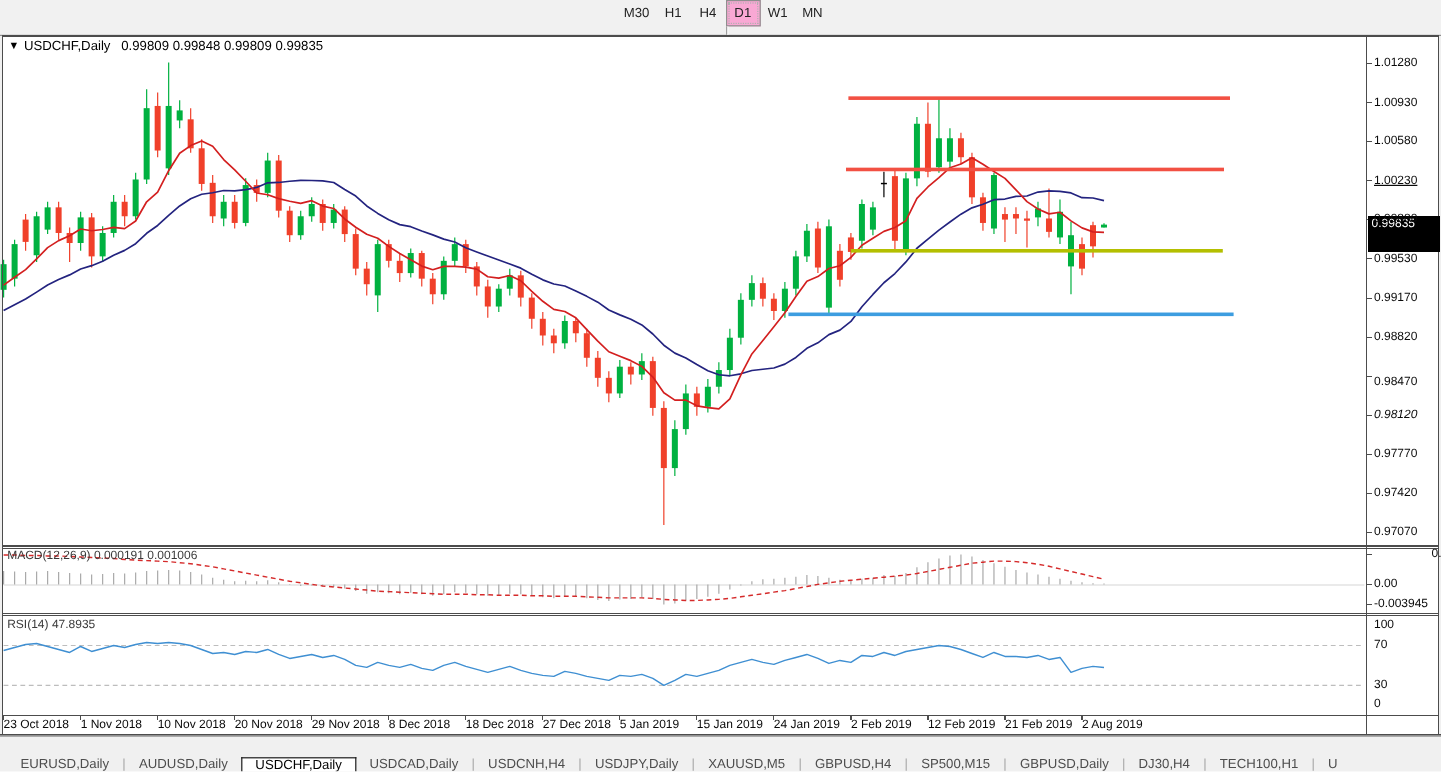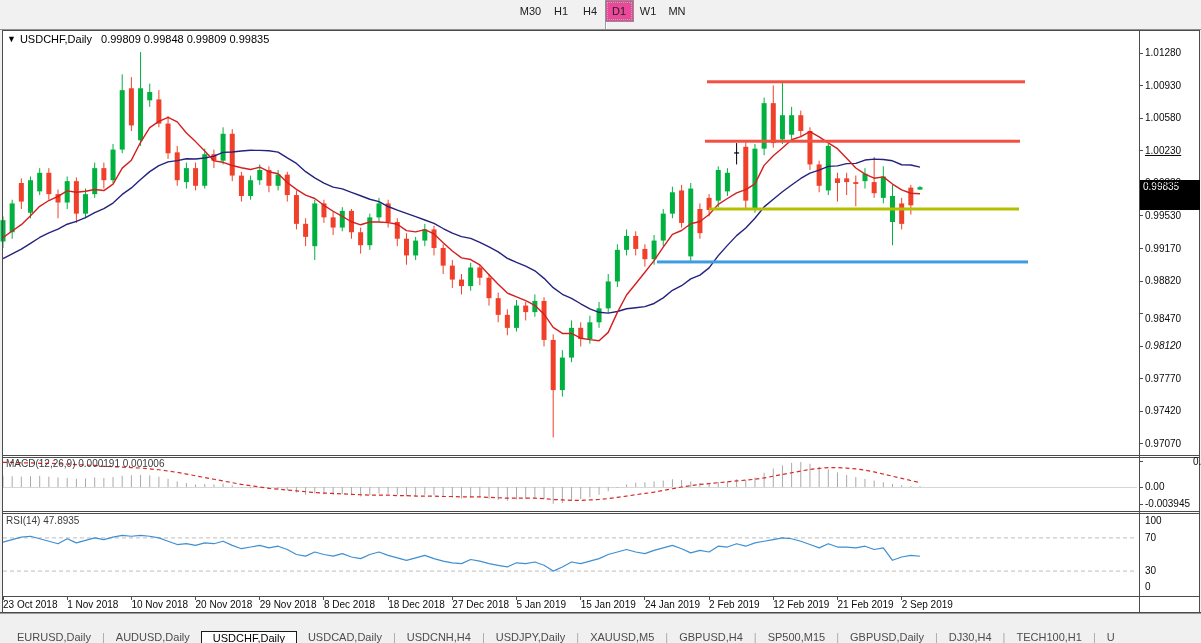--- a/index.html
+++ b/index.html
@@ -5,21 +5,21 @@
   html,body{margin:0;padding:0;background:#fff;}
   .stage{position:relative;width:1201px;height:643px;background:#f0f0f0;overflow:hidden;
          font-family:"Liberation Sans",sans-serif;-webkit-font-smoothing:antialiased;}
   
   .toolbar{position:absolute;left:0;top:0;width:1201px;height:29px;background:#f1f1f1;
            border-bottom:1px solid #8e8e8e;display:flex;align-items:center;flex-direction:column;}
   .tfwrap{display:flex;margin-left:5px;}
   .tfbtn{width:27px;height:20px;line-height:20px;text-align:center;font-size:11px;color:#222;
          background:transparent;border:1px solid transparent;cursor:default;}
   .tfbtn.wide{width:30px;}
-  .tfbtn.active{background:#ec4899;border:1px solid #8f8f8f;outline:1px dotted #b0b0b0;outline-offset:-3px;}
+  .tfbtn.active{background:#f9a8d4;border:1px solid #8f8f8f;outline:1px dotted #b0b0b0;outline-offset:-3px;}
   .tbsep{width:0;height:22px;border-left:1px solid #9f9f9f;border-right:1px solid #ffffff;margin-left:10px;}
   
   svg{position:absolute;left:0;top:0;}
   
   .overlay{position:absolute;left:0;top:0;width:1201px;height:643px;pointer-events:none;}
   .lbl{position:absolute;font-size:10px;color:#0a0a0a;white-space:nowrap;}
   .chart-title{position:absolute;left:7px;top:33px;font-size:11px;color:#000;white-space:nowrap;}
   .chart-title .caret{font-size:9px;margin-right:4px;position:relative;top:-1px;}
   .chart-title .ohlc{margin-left:9px;}
   .ind-label{position:absolute;font-size:10px;color:#3a3a3a;white-space:nowrap;}
@@ -449,21 +449,21 @@
       <div class="lbl" style="left: 259.76px; top: 599px;">29 Nov 2018</div>
       <div class="lbl" style="left: 323.95px; top: 599px;">8 Dec 2018</div>
       <div class="lbl" style="left: 388.14px; top: 599px;">18 Dec 2018</div>
       <div class="lbl" style="left: 452.33px; top: 599px;">27 Dec 2018</div>
       <div class="lbl" style="left: 516.52px; top: 599px;">5 Jan 2019</div>
       <div class="lbl" style="left: 580.71px; top: 599px;">15 Jan 2019</div>
       <div class="lbl" style="left: 644.9px; top: 599px;">24 Jan 2019</div>
       <div class="lbl" style="left: 709.09px; top: 599px;">2 Feb 2019</div>
       <div class="lbl" style="left: 773.28px; top: 599px;">12 Feb 2019</div>
       <div class="lbl" style="left: 837.47px; top: 599px;">21 Feb 2019</div>
-      <div class="lbl" style="left: 901.66px; top: 599px;">2 Sep 2019</div>
+      <div class="lbl" style="left: 901.66px; top: 599px;">2 Aug 2019</div>
     </div>
 
   <div class="tabbar">
     <div class="tabs" id="tabs">
         <div class="tab">EURUSD,Daily</div>
         <span class="tsep">|</span>
         <div class="tab">AUDUSD,Daily</div>
         <div class="tab active">USDCHF,Daily</div>
         <div class="tab">USDCAD,Daily</div>
         <span class="tsep">|</span>

